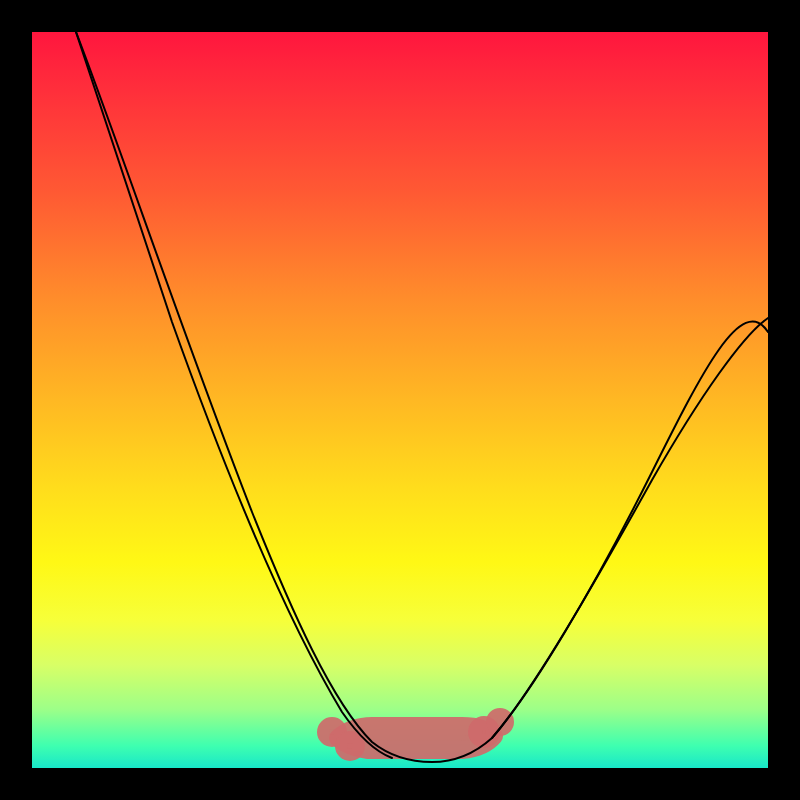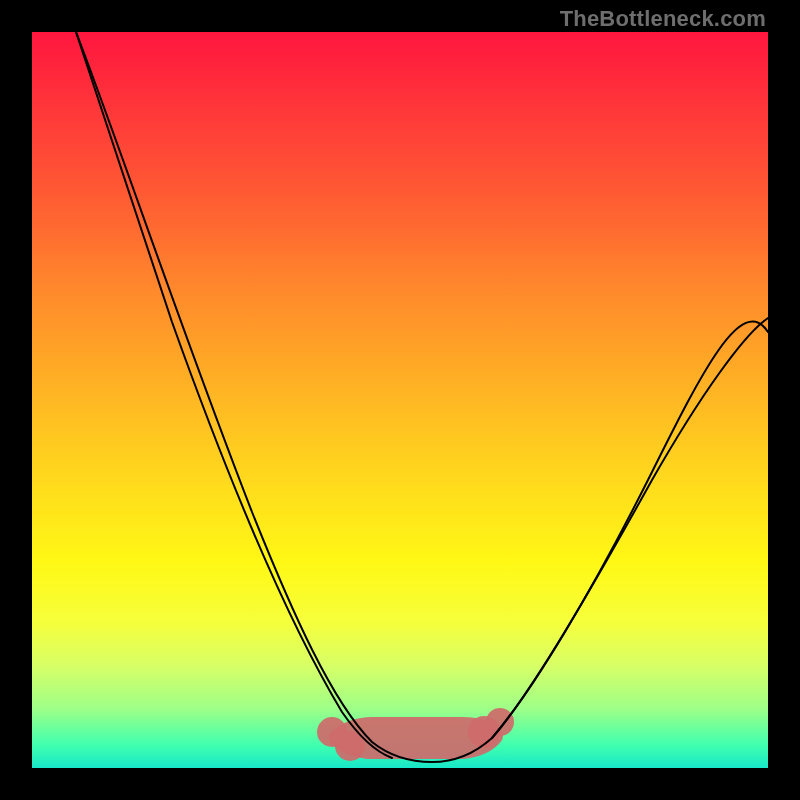--- a/index.html
+++ b/index.html
@@ -109,14 +109,13 @@
                C 500 660, 560 556, 620 448
                C 668 364, 712 302, 736 286"></path>
 
       <path class="curve" d="M 44 0
                C 70 80, 100 170, 140 290
                C 190 430, 250 580, 310 680
                C 328 706, 344 720, 360 726"></path>
     </svg>
   </div>
 
-  <div class="watermark">TheBottleneck.com</div>
 </div>
 
 </body></html>

